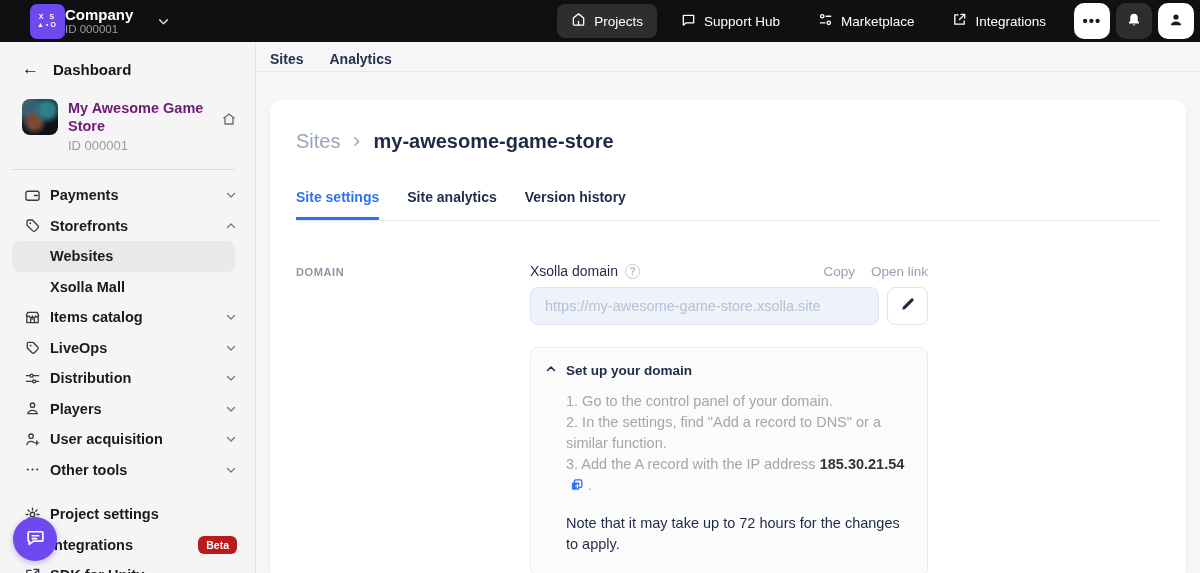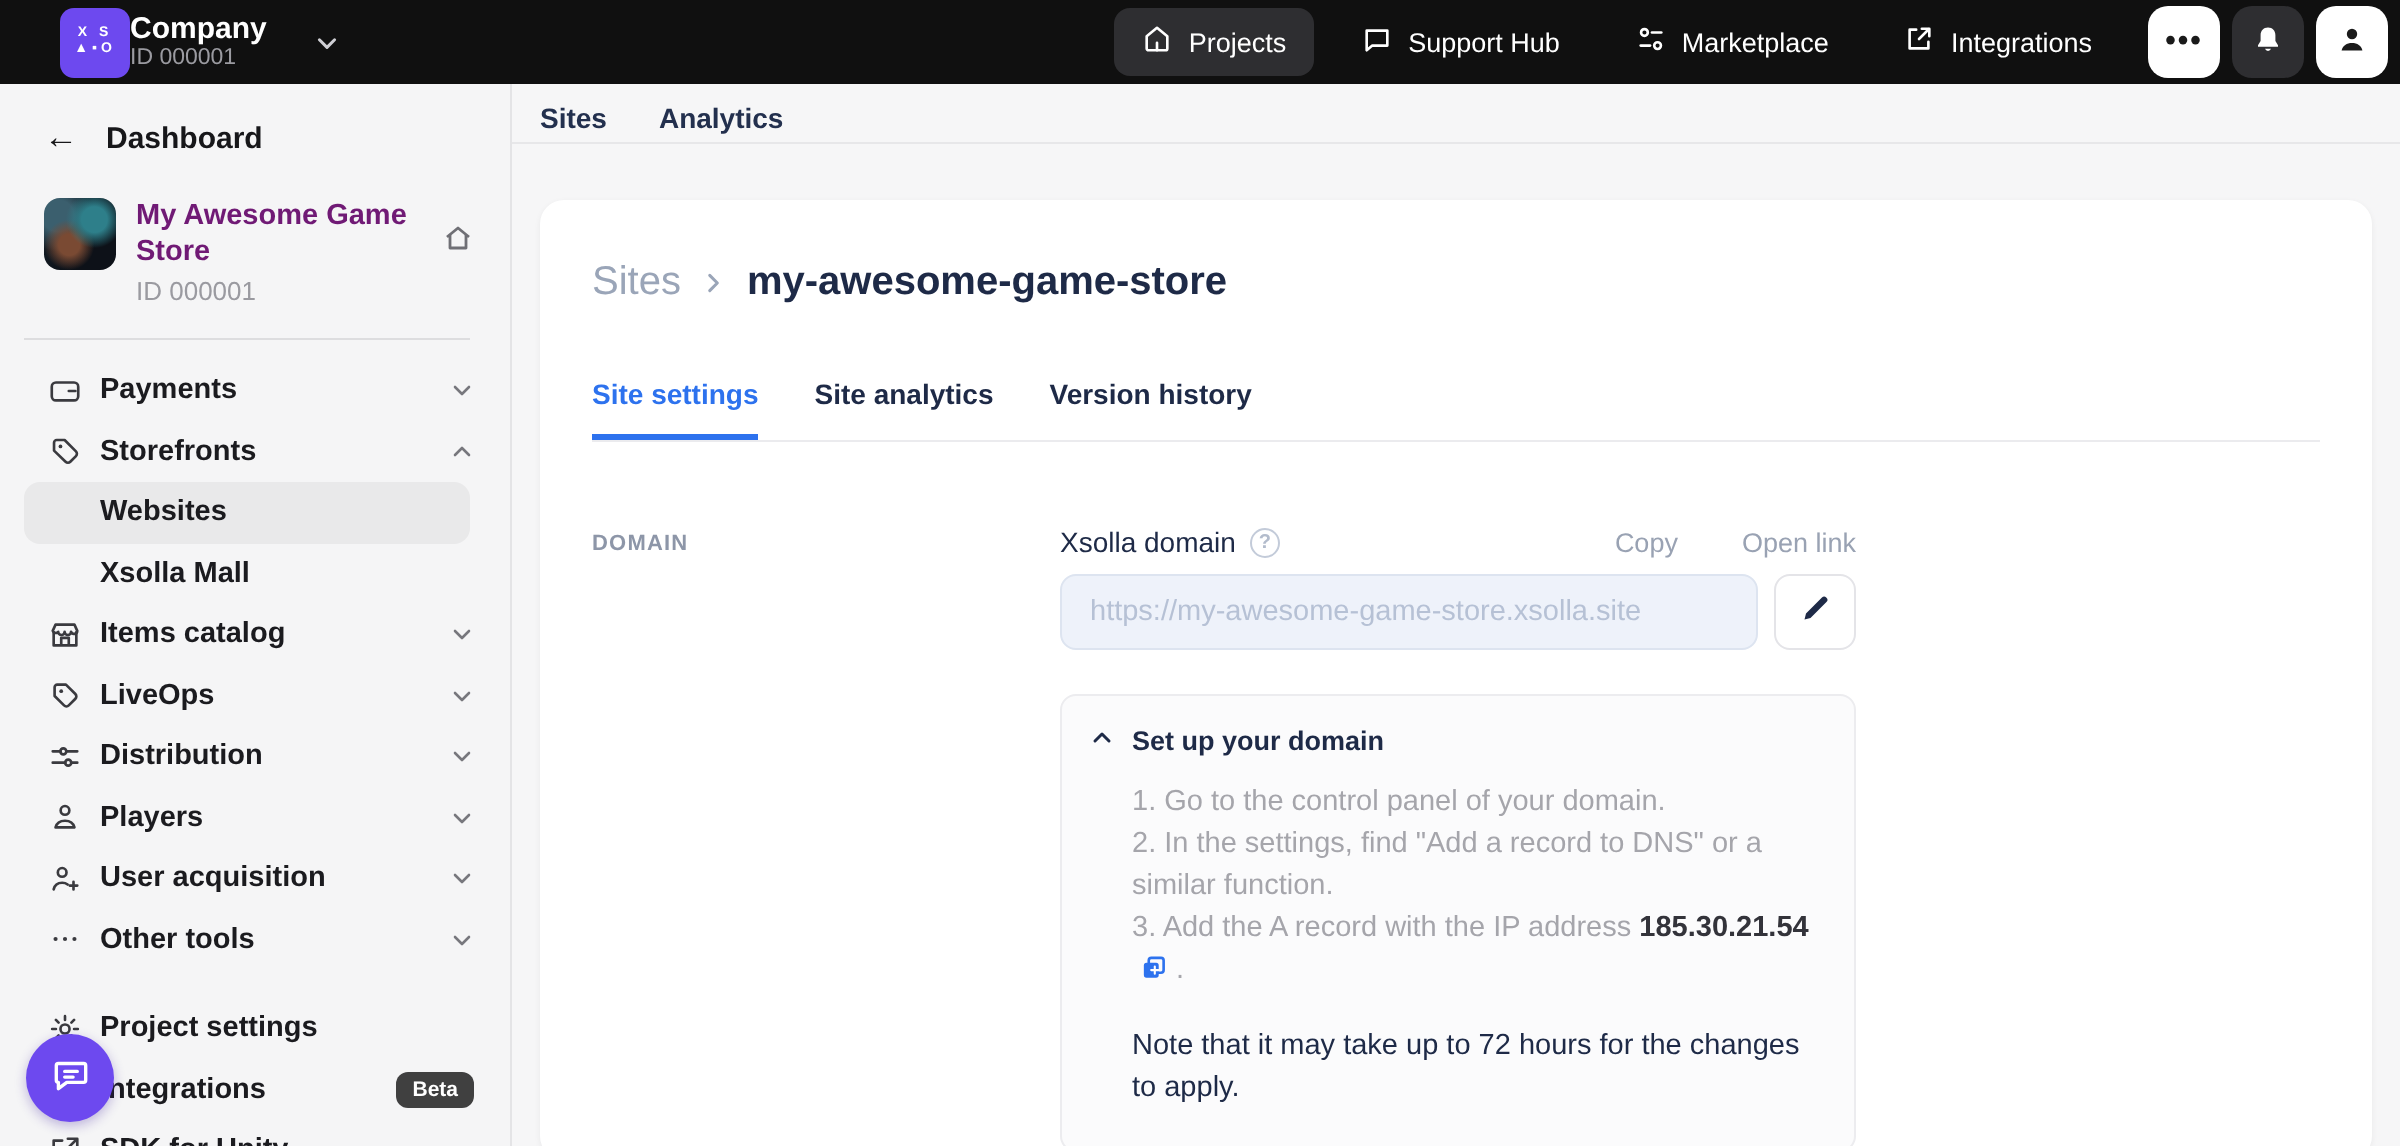--- a/index.html
+++ b/index.html
@@ -48,21 +48,21 @@
   .menu { padding-top:10px; }
   .mrow { height:30.5px; display:flex; align-items:center; padding:0 18px 0 24px;
     cursor:pointer; color:#1b1b1f; }
   .mrow .mico { width:26px; color:#3a3a3f; display:flex; align-items:center; }
   .mrow .mlabel { flex:1; font-size:14.5px; font-weight:600; }
   .mrow .mchev { color:#77777d; display:flex; }
   .mrow.child { padding-left:50px; }
   .mrow.selected { background:#e9e9ea; border-radius:8px; margin:0 20px 0 12px;
     padding-left:38px; }
   .menu-gap { height:14px; }
-  .beta { background:#404040; color:#fff; font-size:10.5px; font-weight:bold;
+  .beta { background:#b91c1c; color:#fff; font-size:10.5px; font-weight:bold;
     padding:3px 8px; border-radius:6px; }
 
   
   .main { position:absolute; top:42px; left:256px; right:0; bottom:0; overflow:hidden; }
   .subnav { display:flex; gap:26px; padding:9px 0 0 14px; height:30px; border-bottom:1px solid #e7e7e9; }
   .subtab { font-size:14px; font-weight:600; color:#23304e; cursor:pointer; }
   .card { margin:28px 14px 0 14px; background:#fff; border-radius:12px;
     box-shadow:0 1px 3px rgba(20,20,40,.06); height:480px; padding:30px 26px 0 26px; }
   .breadcrumb { display:flex; align-items:center; gap:10px; font-size:20px; }
   .bc-parent { color:#9aa5b8; cursor:pointer; }
@@ -74,21 +74,21 @@
   .tab.active { color:#2d72ee; border-bottom-color:#2d72ee; }
   .section { display:flex; margin-top:42px; }
   .sec-label { width:234px; font-size:11px; font-weight:bold; letter-spacing:.6px;
     color:#8d96a8; padding-top:3px; }
   .field-col { width:398px; }
   .field-head { display:flex; align-items:center; margin-bottom:8px; }
   .field-title { font-size:14px; font-weight:normal; color:#1e2a47; }
   .help { width:15px; height:15px; border-radius:50%; border:1.3px solid #c3cbd9; color:#b3bccc;
     font-size:10px; font-weight:bold; display:flex; align-items:center; justify-content:center;
     margin-left:7px; cursor:pointer; }
-  .field-links { margin-left:auto; display:flex; gap:32px;align-items:center; }
+  .field-links { margin-left:auto; display:flex; gap:16px;align-items:center; }
   .flink { font-size:13.5px; color:#99a2b3; cursor:pointer; }
   .input-row { display:flex; gap:8px; }
   .txt-input { flex:1; height:38px; border:1px solid #dde4f0; background:#eef2fa; border-radius:8px;
     padding:0 14px; font-size:14.5px; color:#42506b; font-family:"Liberation Sans",sans-serif; outline:none; }
   .txt-input::placeholder { color:#b6c1d5; }
   .pencil-btn { width:41px; height:38px; background:#fff; border:1px solid #e4e4e8;
     border-radius:8px; display:flex; align-items:center; justify-content:center;
     cursor:pointer; color:#1e2a47; }
   .toggle-row { display:flex; align-items:center; gap:14px; margin-top:27px; }
   .toggle { width:53px; height:21px; border-radius:11px; background:#c5cddd; position:relative;

